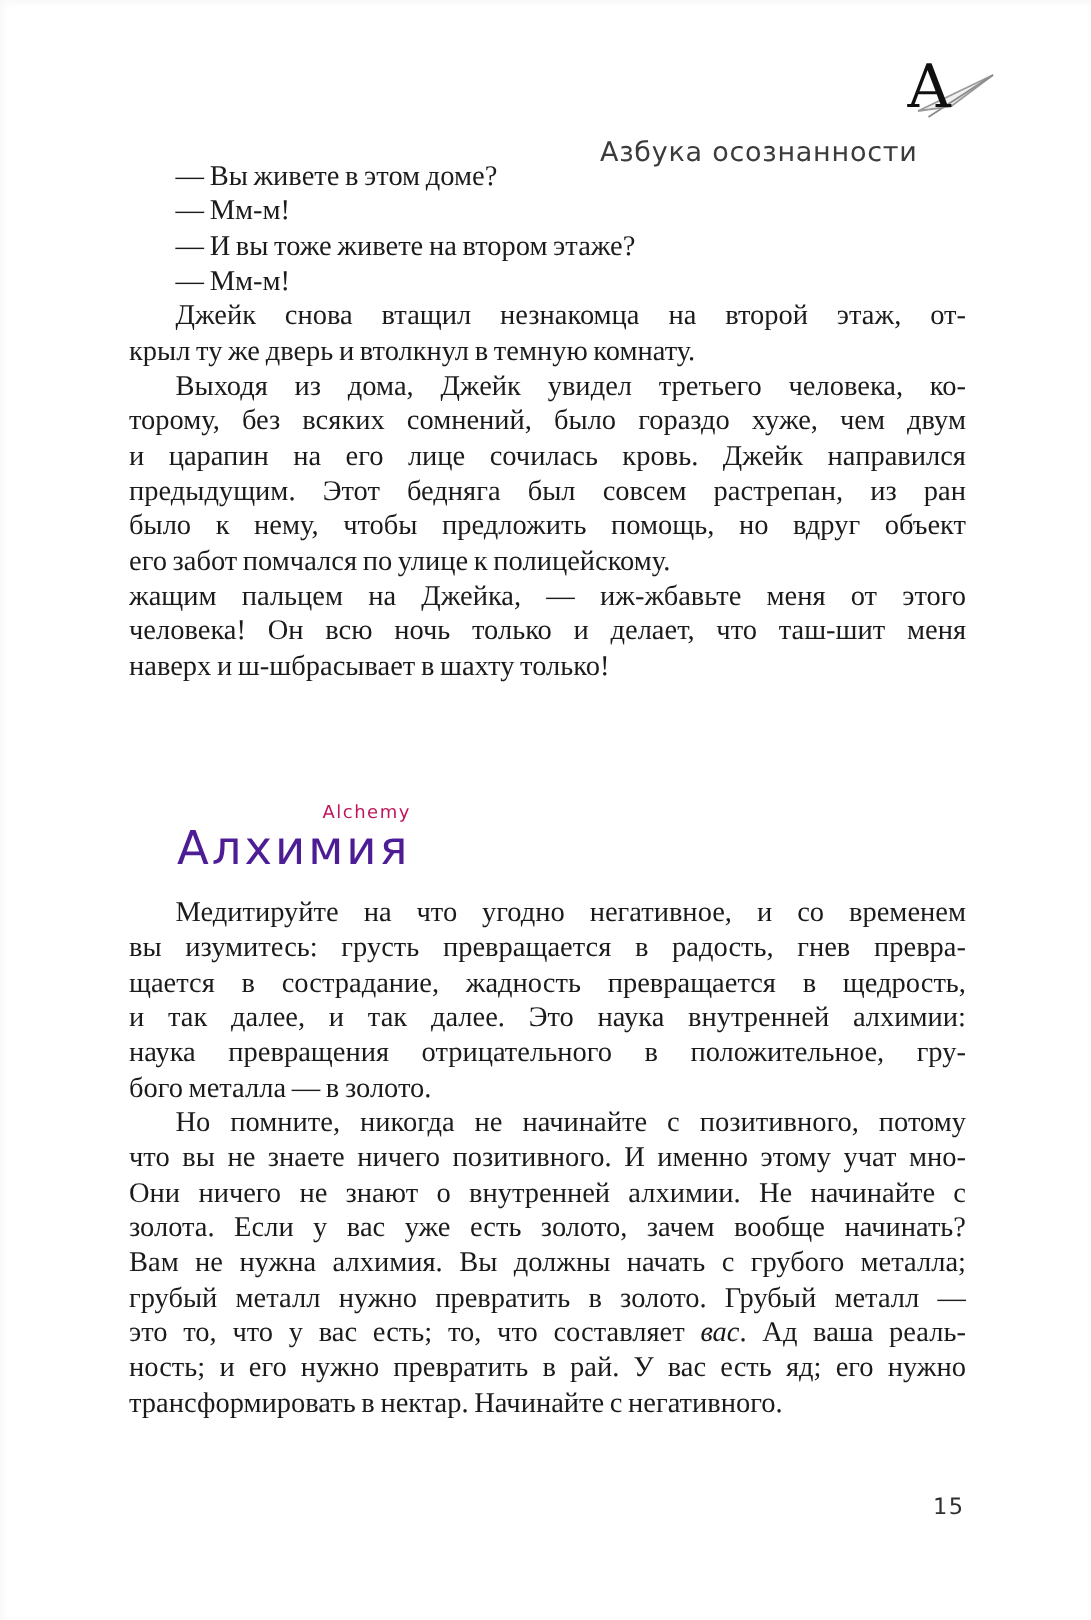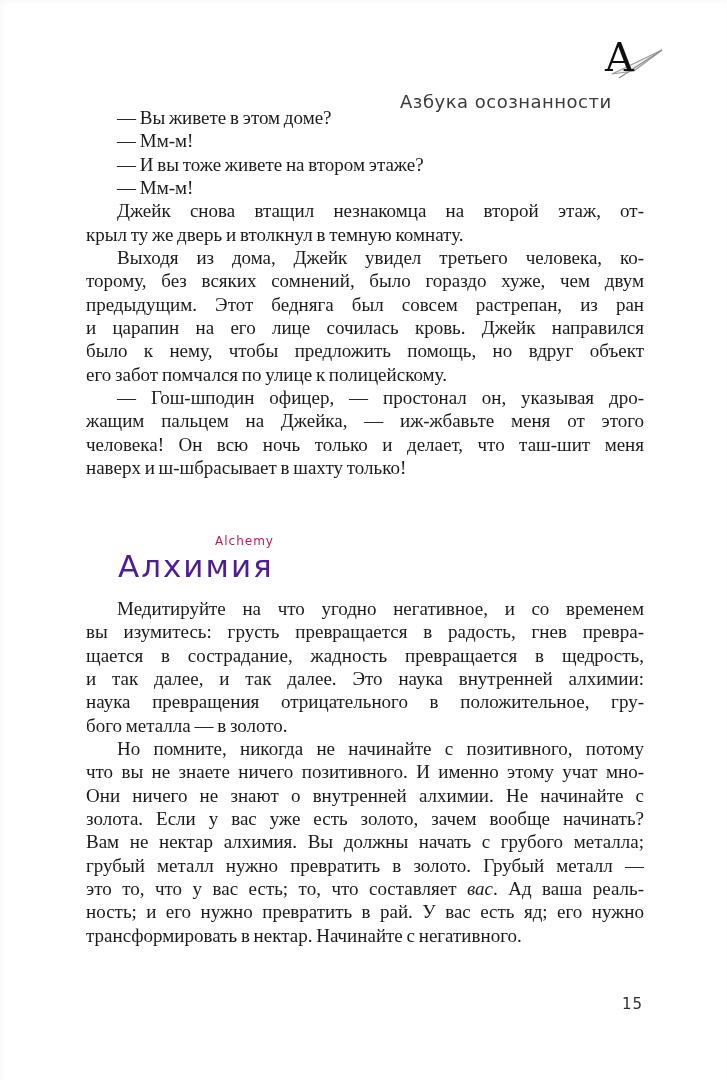--- a/index.html
+++ b/index.html
@@ -139,27 +139,26 @@
       <div class="para">
         <div class="line last first">— Мм-м!</div>
       </div>
       <div class="para">
         <div class="line first">Джейк снова втащил незнакомца на второй этаж, от-</div>
         <div class="line last">крыл ту же дверь и втолкнул в темную комнату.</div>
       </div>
       <div class="para">
         <div class="line first">Выходя из дома, Джейк увидел третьего человека, ко-</div>
         <div class="line">торому, без всяких сомнений, было гораздо хуже, чем двум</div>
+        <div class="line">и царапин на его лице сочилась кровь. Джейк направился</div>
         <div class="line">предыдущим. Этот бедняга был совсем растрепан, из ран</div>
-        <div class="line">и царапин на его лице сочилась кровь. Джейк направился</div>
         <div class="line">было к нему, чтобы предложить помощь, но вдруг объект</div>
         <div class="line last">его забот помчался по улице к полицейскому.</div>
       </div>
       <div class="para">
-        <div class="line first">— Гош-шподин офицер, — простонал он, указывая дро-</div>
         <div class="line">жащим пальцем на Джейка, — иж-жбавьте меня от этого</div>
         <div class="line">человека! Он всю ночь только и делает, что таш-шит меня</div>
         <div class="line last">наверх и ш-шбрасывает в шахту только!</div>
       </div>
     </main>
 
   <div class="section-heading">
     <span class="heading-en">Alchemy</span>
     <h1 class="heading-ru">Алхимия</h1>
   </div>
@@ -171,21 +170,21 @@
         <div class="line">щается в сострадание, жадность превращается в щедрость,</div>
         <div class="line">и так далее, и так далее. Это наука внутренней алхимии:</div>
         <div class="line">наука превращения отрицательного в положительное, гру-</div>
         <div class="line last">бого металла — в золото.</div>
       </div>
       <div class="para">
         <div class="line first">Но помните, никогда не начинайте с позитивного, потому</div>
         <div class="line">что вы не знаете ничего позитивного. И именно этому учат мно-</div>
         <div class="line">Они ничего не знают о внутренней алхимии. Не начинайте с</div>
         <div class="line">золота. Если у вас уже есть золото, зачем вообще начинать?</div>
-        <div class="line">Вам не нектар алхимия. Вы должны начать с грубого металла;</div>
+        <div class="line">Вам не нужна алхимия. Вы должны начать с грубого металла;</div>
         <div class="line">грубый металл нужно превратить в золото. Грубый металл —</div>
         <div class="line">это то, что у вас есть; то, что составляет <em>вас</em>. Ад ваша реаль-</div>
         <div class="line">ность; и его нужно превратить в рай. У вас есть яд; его нужно</div>
         <div class="line last">трансформировать в нектар. Начинайте с негативного.</div>
       </div>
     </main>
 
   <footer class="pagenum">15</footer>
 
 </div>

